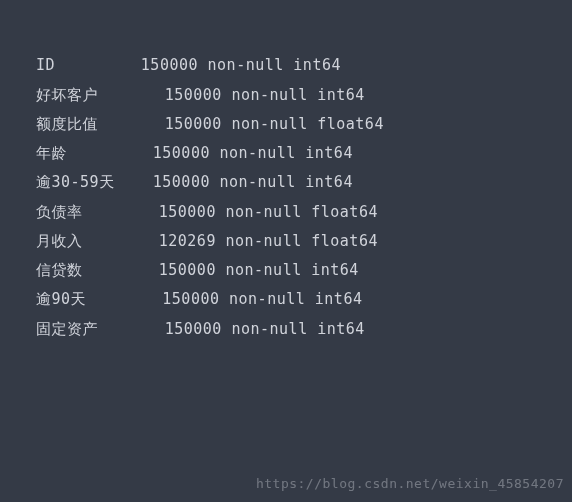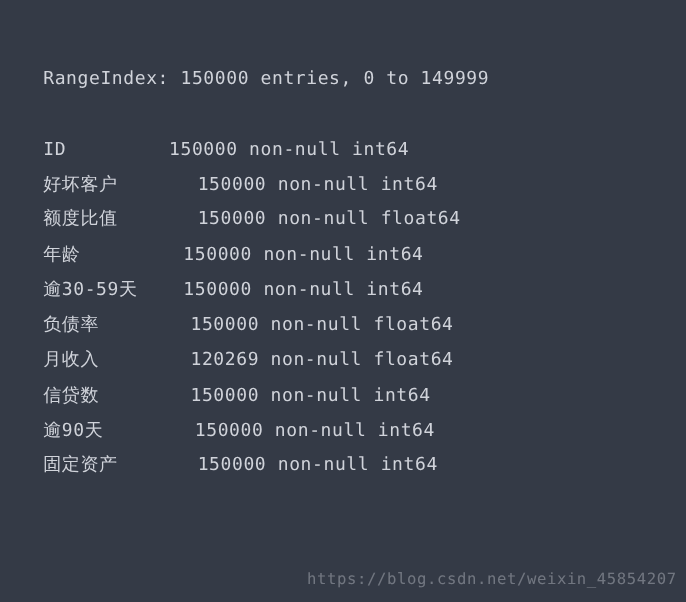--- a/index.html
+++ b/index.html
@@ -32,19 +32,18 @@
     color: rgba(230,232,238,0.35);
     font-size: 13px;
     font-family: "Menlo", "Consolas", monospace;
     letter-spacing: 0.5px;
   }
 </style>
 </head>
 <body>
 
 <div class="term">
-<span class="row">RangeIndex: 150000 entries, 0 to 149999</span>
 <div id="cols"><span class="row"><span>ID</span><span>         </span><span>150000</span> <span>non-null</span> <span>int64</span></span><span class="row"><span>好坏客户</span><span>       </span><span>150000</span> <span>non-null</span> <span>int64</span></span><span class="row"><span>额度比值</span><span>       </span><span>150000</span> <span>non-null</span> <span>float64</span></span><span class="row"><span>年龄</span><span>         </span><span>150000</span> <span>non-null</span> <span>int64</span></span><span class="row"><span>逾30-59天</span><span>    </span><span>150000</span> <span>non-null</span> <span>int64</span></span><span class="row"><span>负债率</span><span>        </span><span>150000</span> <span>non-null</span> <span>float64</span></span><span class="row"><span>月收入</span><span>        </span><span>120269</span> <span>non-null</span> <span>float64</span></span><span class="row"><span>信贷数</span><span>        </span><span>150000</span> <span>non-null</span> <span>int64</span></span><span class="row"><span>逾90天</span><span>        </span><span>150000</span> <span>non-null</span> <span>int64</span></span><span class="row"><span>固定资产</span><span>       </span><span>150000</span> <span>non-null</span> <span>int64</span></span></div>
 
 
 </div>
 
 <div class="watermark">https://blog.csdn.net/weixin_45854207</div>
 
 </body></html>

